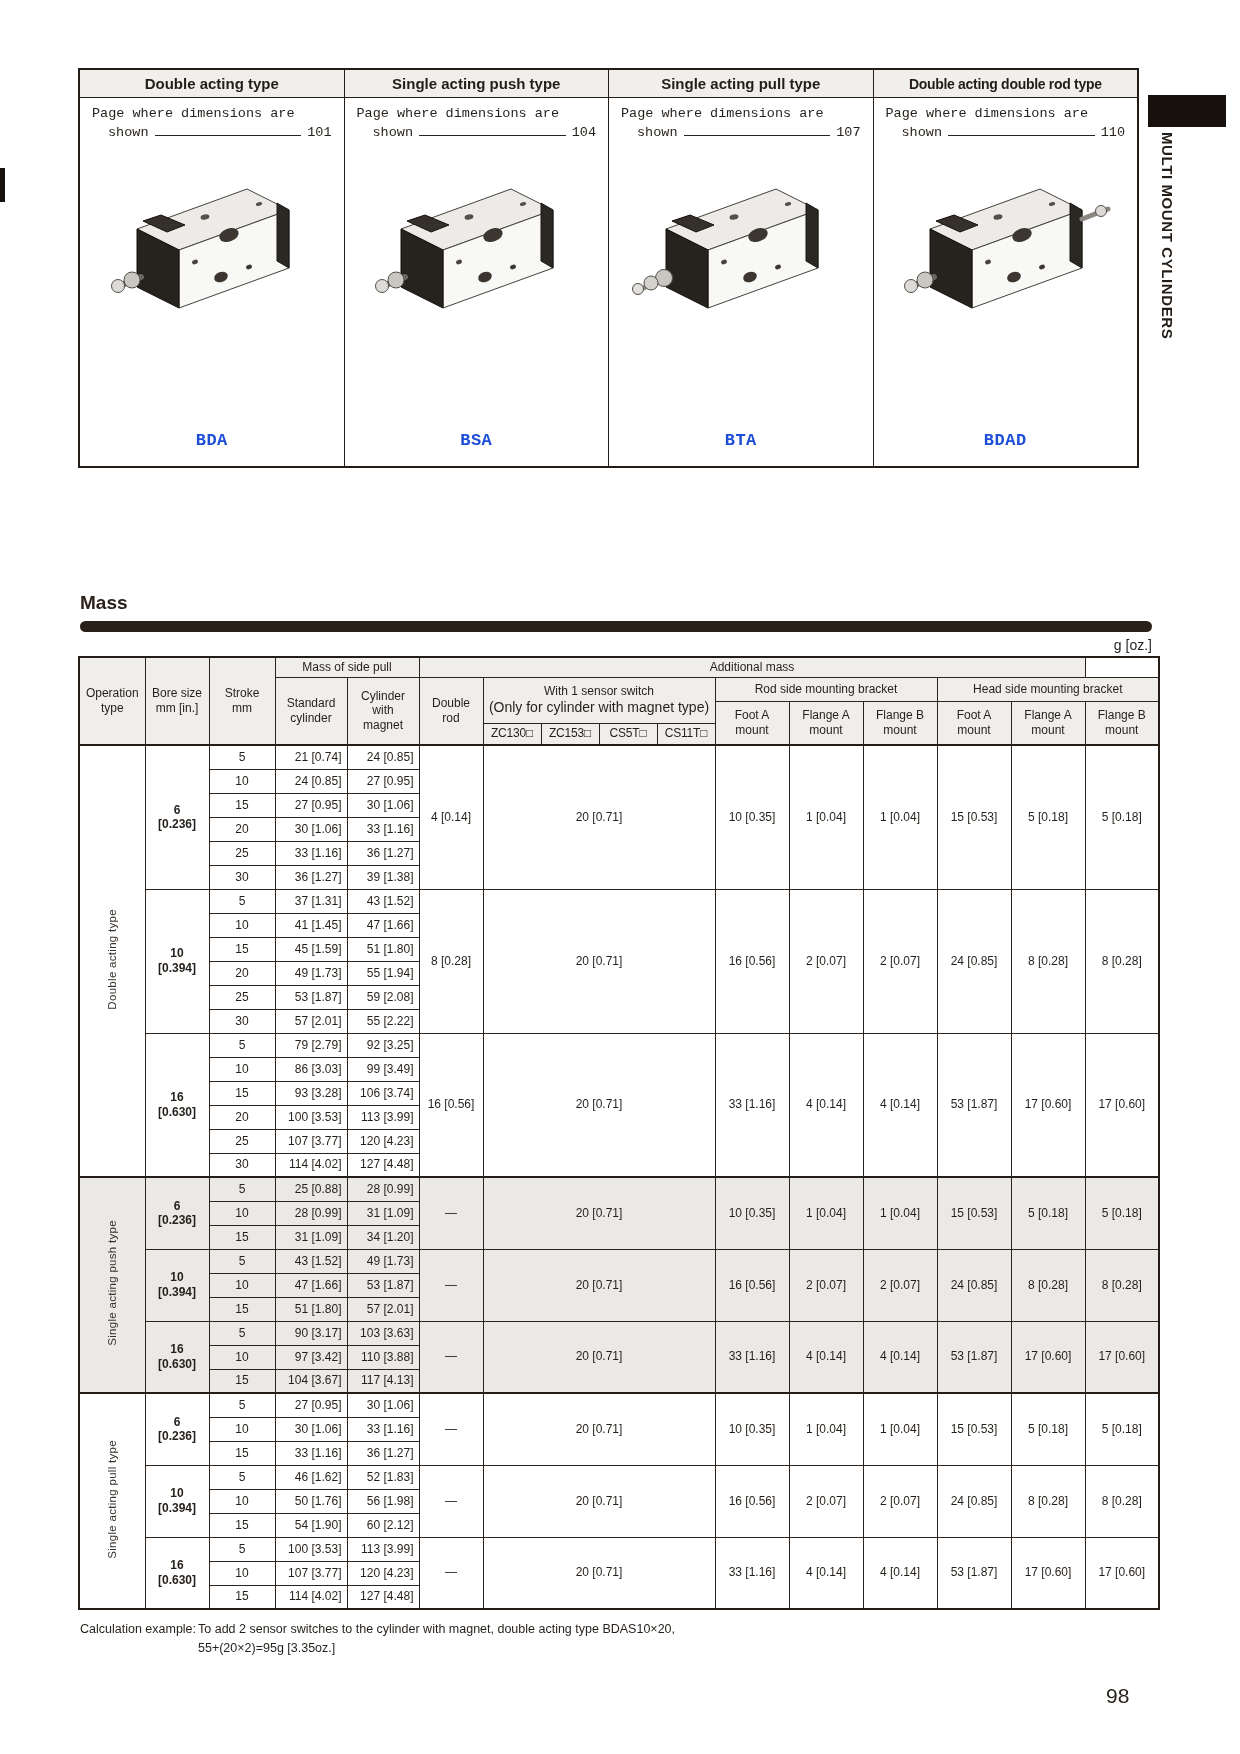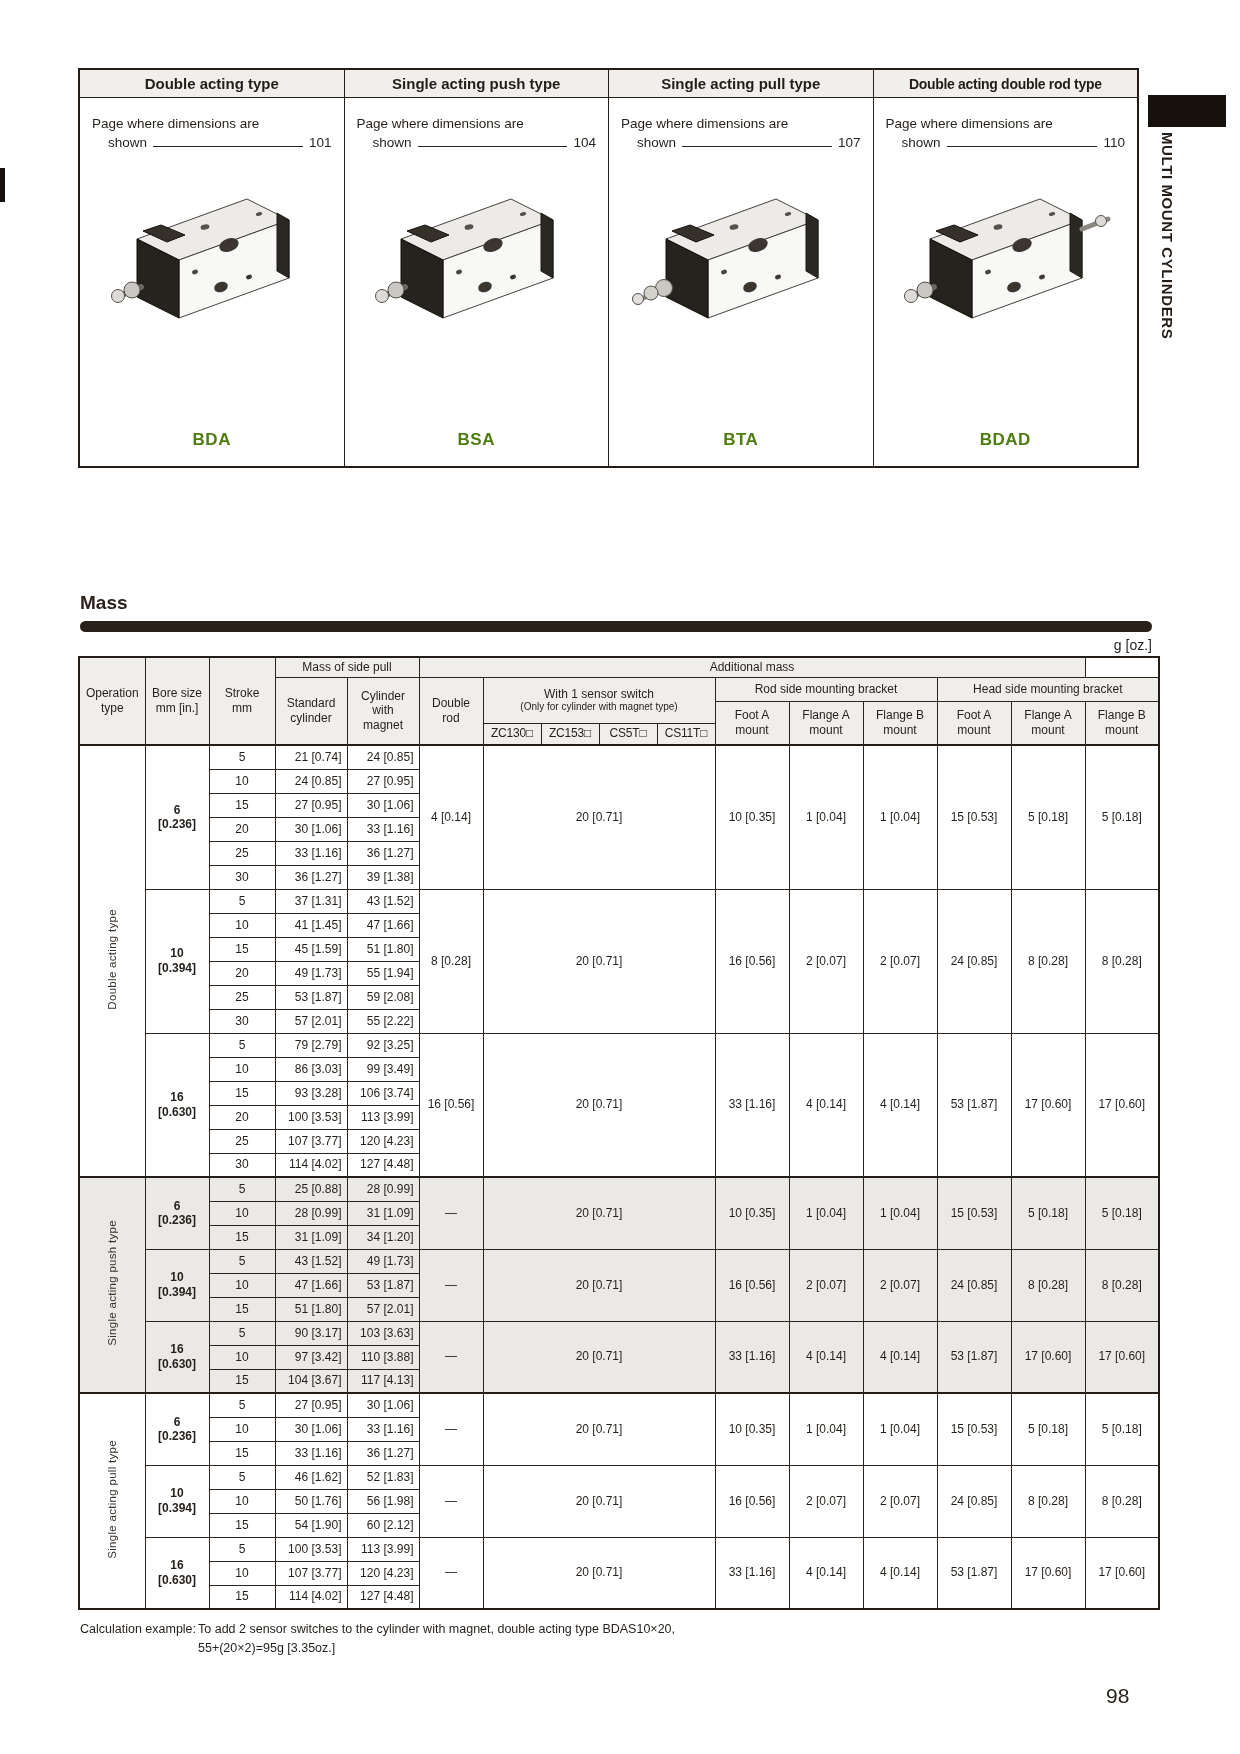--- a/index.html
+++ b/index.html
@@ -6,27 +6,27 @@
   .page{position:relative;width:1240px;height:1754px;background:#ffffff;
         font-family:"Liberation Sans","DejaVu Sans",sans-serif;color:#241f1a;overflow:hidden;}
   
   .panels{position:absolute;left:78px;top:68px;width:1057px;height:396px;display:flex;
           border:2px solid #241d17;background:#fff;}
   .panel{flex:1;border-right:1px solid #241d17;display:flex;flex-direction:column;position:relative;}
   .panel:last-child{border-right:none;}
   .panel-header{height:27px;background:#f0efec;border-bottom:1px solid #241d17;display:flex;
                 align-items:center;justify-content:center;font-weight:bold;font-size:15px;color:#241d17;}
   .panel:last-child .panel-header{font-size:14px;letter-spacing:-0.3px;}
-  .panel-body{flex:1;padding:17px 12px;display:flex;flex-direction:column;}
+  .panel-body{flex:1;padding:7px 12px;display:flex;flex-direction:column;font-family:Liberation Mono, monospace;}
   .page-ref{font-size:13.5px;line-height:1.4;color:#241f1a;}
   .pr-line2{display:flex;align-items:baseline;padding-left:16px;}
   .leader{flex:1;border-bottom:1px solid #2a241e;margin:0 6px 4px 6px;height:1px;}
   .cyl{margin:28px auto 0 auto;display:block;}
   .model{position:absolute;bottom:16px;left:0;right:0;text-align:center;font-weight:bold;
-         font-size:17px;letter-spacing:0.5px;color:#4d7c0f;}
+         font-size:17px;letter-spacing:0.5px;color:#1d4ed8;}
   
   .side-tab{position:absolute;left:1148px;top:95px;width:78px;height:32px;background:#16110d;}
   .side-label{position:absolute;left:1146px;top:132px;height:260px;width:30px;
               writing-mode:vertical-rl;font-weight:bold;font-size:15px;letter-spacing:0.6px;color:#241d17;}
   
   .mass-title{position:absolute;left:80px;top:592px;font-size:19px;font-weight:bold;color:#2a211b;}
   .mass-bar{position:absolute;left:80px;top:621px;width:1072px;height:11px;background:#2b2018;border-radius:6px;}
   .unit-note{position:absolute;left:80px;top:637px;width:1072px;text-align:right;font-size:14px;color:#241f1a;}
   table.mass{position:absolute;left:78px;top:656px;width:1080px;border-collapse:collapse;
              table-layout:fixed;font-size:12px;color:#241f1a;background:#fff;border:2px solid #241d17;}
@@ -34,21 +34,21 @@
   table.mass th{background:#efeeea;font-weight:normal;font-size:12px;}
   .pre{white-space:pre-line;text-align:center;vertical-align:middle;}
   .hb{border-bottom:2px solid #241d17 !important;}
   .stop{border-top:2px solid #241d17 !important;}
   .ctr{text-align:center;vertical-align:middle;}
   .num{text-align:right;padding-right:5px !important;vertical-align:middle;}
   .bore{font-weight:bold;}
   .shade{background:#ebe9e5;}
   .sensor-models th{font-weight:bold;font-size:10px;letter-spacing:-0.2px;}
   .sensor-title .st1{font-size:12px;}
-  .sensor-title .st2{font-size:10px;}
+  .sensor-title .st2{font-size:14px;}
   .opcell{text-align:center;vertical-align:middle;}
   .vop{display:inline-block;writing-mode:vertical-rl;transform:rotate(180deg);
        font-size:11.5px;letter-spacing:0.3px;color:#38322b;}
   
   .footer{position:absolute;left:80px;top:1620px;font-size:12.5px;line-height:1.55;color:#241f1a;}
   .frow{display:flex;}
   .flabel{display:inline-block;width:118px;flex:0 0 118px;}
   .rlabel{display:inline-block;width:54px;flex:0 0 54px;}
   .pagenum{position:absolute;left:1106px;top:1684px;font-size:21px;color:#29231d;}
   .edge-tick{position:absolute;left:0;top:168px;width:5px;height:34px;background:#17120e;}

